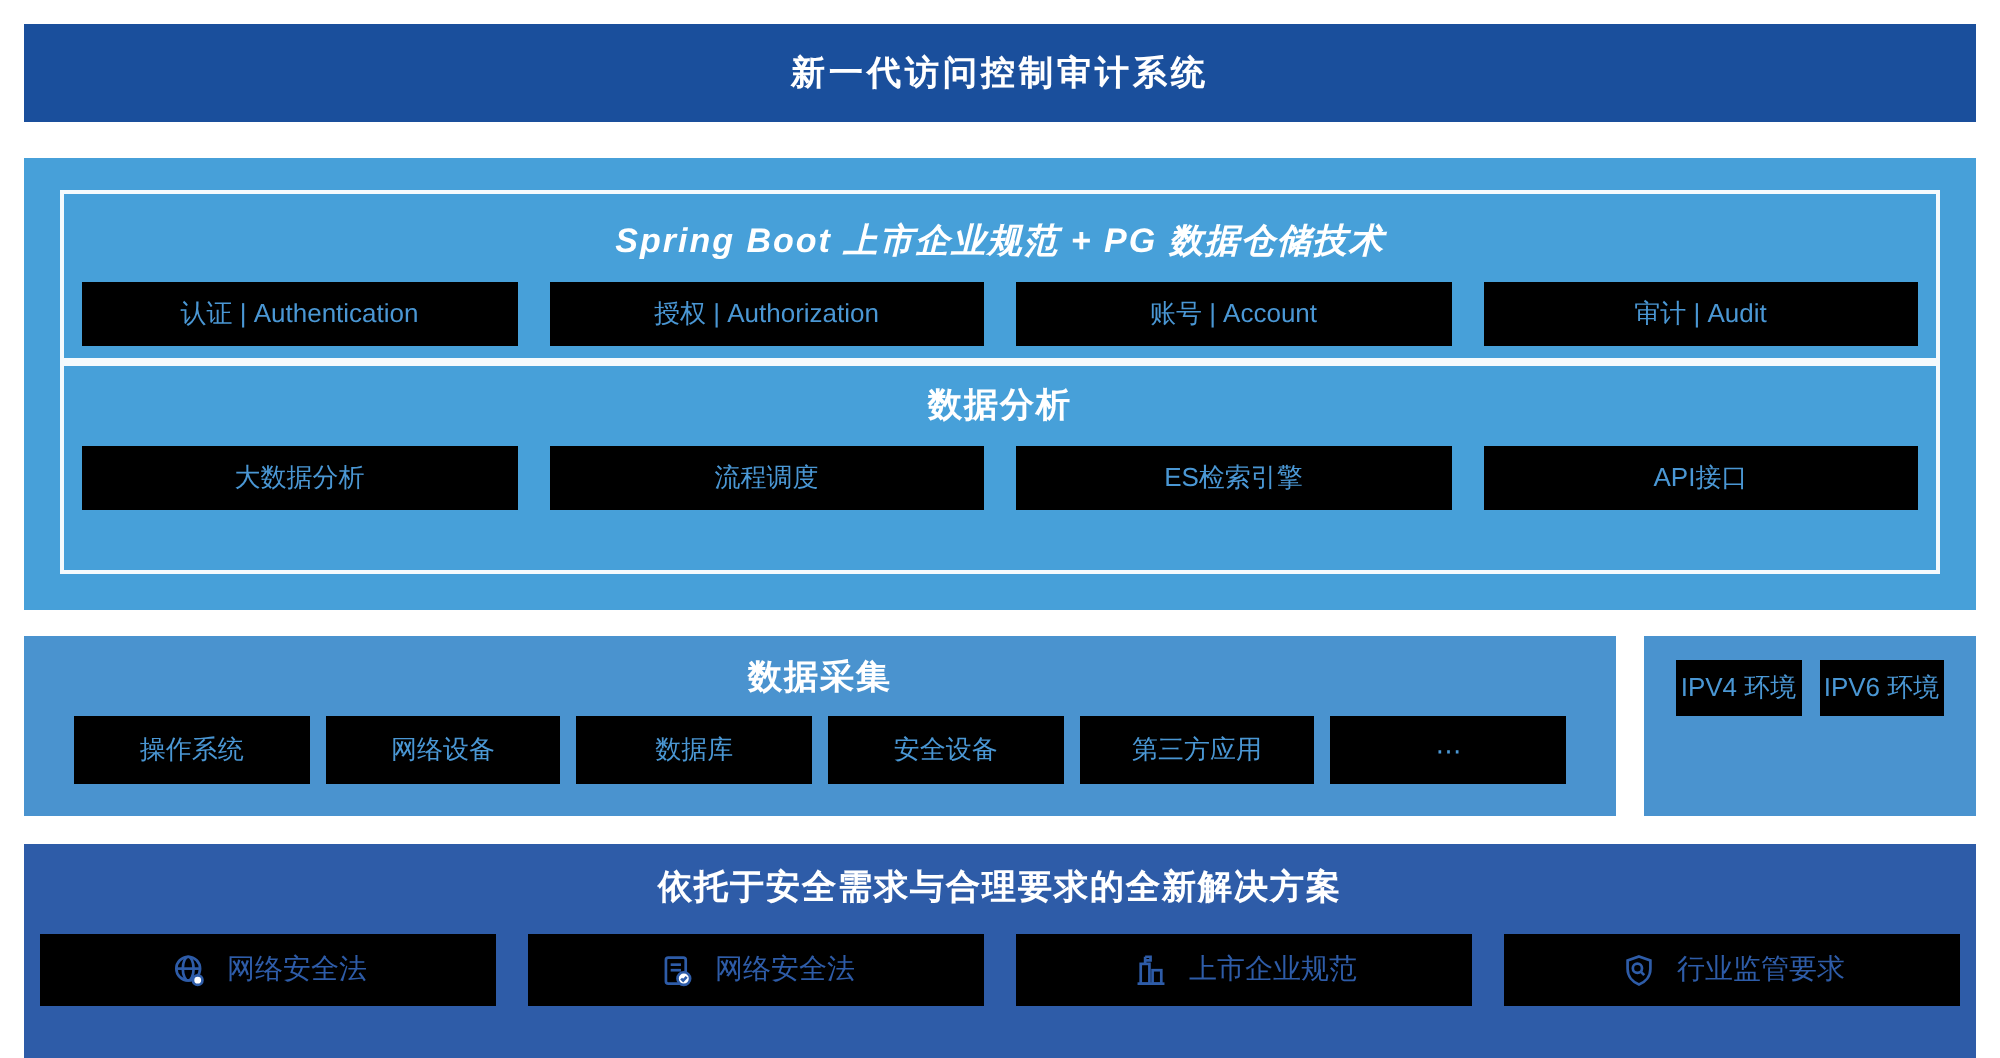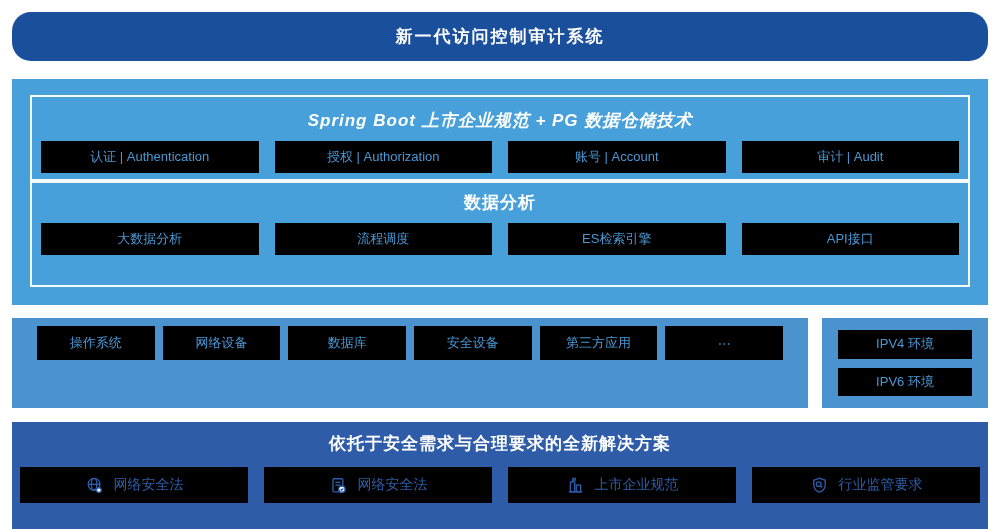--- a/index.html
+++ b/index.html
@@ -9,21 +9,21 @@
     font-family: "Liberation Sans", sans-serif;
     position: relative;
     overflow: hidden;
   }
 
   
   .banner {
     position: absolute; left: 12px; top: 12px;
     width: 976px; height: 49px;
     background: var(--header-bg, #1a4f9c);
-    display: flex; align-items: center; justify-content: center; border-radius: 19px;
+    display: flex; align-items: center; justify-content: center;
   }
   .banner h1 {
     margin: 0; color: #ffffff;
     font-size: 17px; font-weight: bold; letter-spacing: 2px;
   }
 
   
   .platform {
     position: absolute; left: 12px; top: 79px;
     width: 976px; height: 226px;
@@ -69,21 +69,21 @@
   }
   .collection .btn-row { padding: 8px 25px 0; gap: 8px; }
   .collection .btn { height: 34px; }
 
   .network {
     position: absolute; left: 822px; top: 318px;
     width: 166px; height: 90px;
     background: var(--collection-bg, #4a93cf);
     box-sizing: border-box;
     padding: 12px 16px;
-    display: flex; flex-direction: column; gap: 9px;
+    display: flex; flex-direction: row; gap: 9px;
   }
   .network .btn { height: 28px; flex: 1; }
 
   
   .solution {
     position: absolute; left: 12px; top: 422px;
     width: 976px; height: 111px;
     background: var(--solution-bg, #2e5ca8);
     box-sizing: border-box;
   }
@@ -119,20 +119,21 @@
     <div class="btn-row">
       <div class="btn">大数据分析</div>
       <div class="btn">流程调度</div>
       <div class="btn">ES检索引擎</div>
       <div class="btn">API接口</div>
     </div>
   </div>
 </section>
 
 <section class="collection">
+  <h2 class="sec-title">数据采集</h2>
   <div class="btn-row">
     <div class="btn">操作系统</div>
     <div class="btn">网络设备</div>
     <div class="btn">数据库</div>
     <div class="btn">安全设备</div>
     <div class="btn">第三方应用</div>
     <div class="btn">⋯</div>
   </div>
 </section>
 

